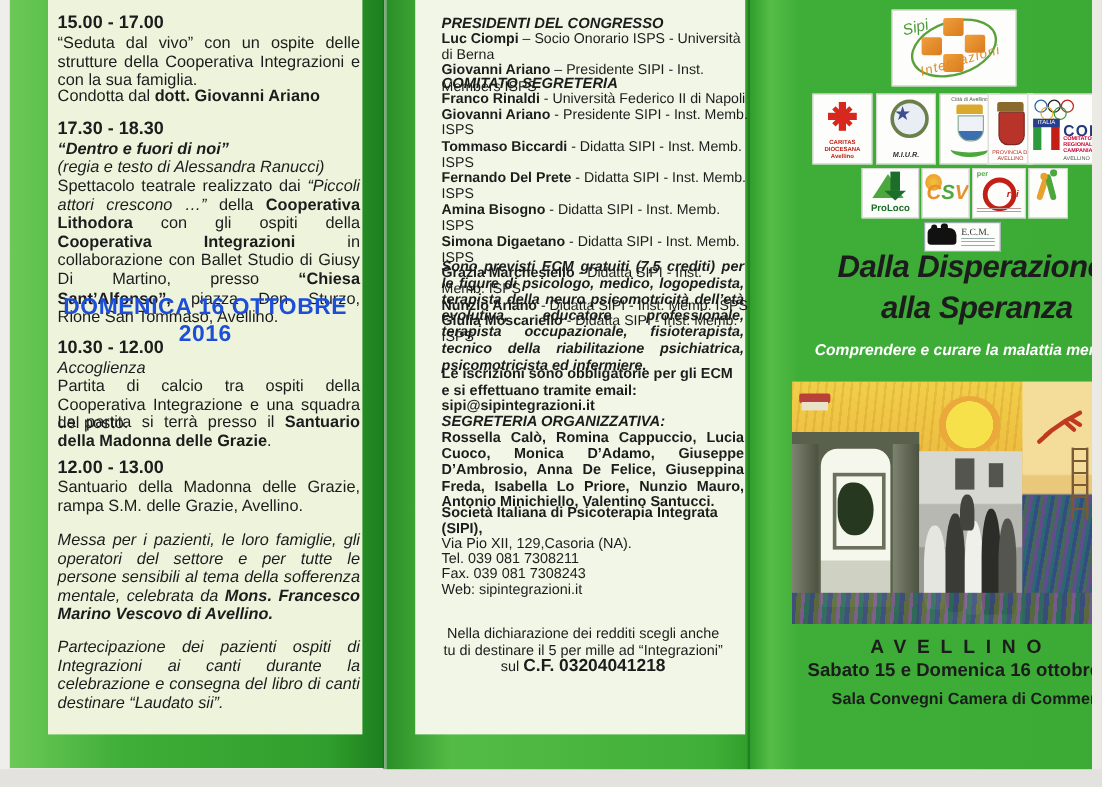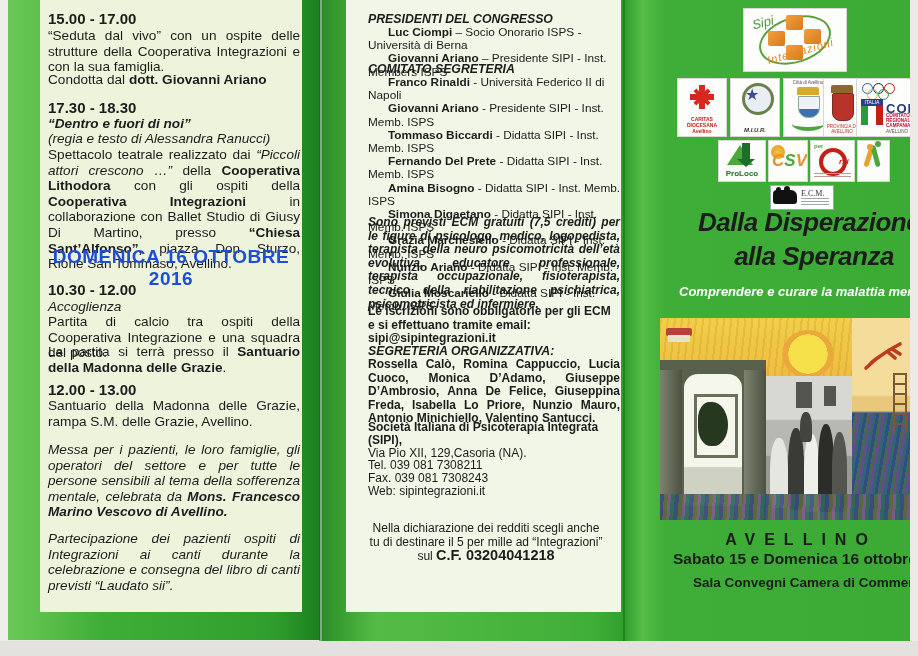--- a/index.html
+++ b/index.html
@@ -21,21 +21,21 @@
   .bottom-strip{position:absolute;left:0;top:641px;width:918px;height:15px;background:#e3e2de;}
   .fold{position:absolute;top:0;width:3px;height:642px;background:rgba(20,90,20,.45);}
   
   .abs{position:absolute;}
   .lp-h{font-weight:bold;font-size:15px;}
   .lp-p{font-size:13.6px;line-height:15.6px;text-align:justify;}
   .lp-i{font-style:italic;}
   .red-h{color:#1d4ed8;font-weight:bold;font-size:19px;letter-spacing:.5px;}
   .mp-h{font-weight:bold;font-style:italic;font-size:12.3px;}
   .mp-row{font-size:11.8px;line-height:13.2px;}
-  .mp-row b{font-weight:bold;margin-left:20px;}
+  .mp-row b{font-weight:bold;}
   .mp-p{font-size:12px;line-height:13.6px;text-align:justify;}
   .ctr{text-align:center;}
   
   .logo-box{position:absolute;background:#fdfdfb;border:1px solid #d8d8d2;overflow:hidden;}
   
   .sipi-ellipse{position:absolute;left:14px;top:8px;width:70px;height:42px;border:2px solid #5aa13c;border-radius:50%;transform:rotate(-18deg);}
   .cube{position:absolute;width:17px;height:15px;background:linear-gradient(135deg,#f0a03c,#d97a1e);border-radius:2px;}
   .sipi-w1{position:absolute;left:8px;top:6px;color:#4d9a3a;font-size:13px;font-style:italic;transform:rotate(-14deg);}
   .sipi-w2{position:absolute;left:22px;top:36px;color:#e08a28;font-size:11px;font-style:italic;transform:rotate(-16deg);letter-spacing:1px;}
   
@@ -145,21 +145,21 @@
       <div class="abs red-h ctr" style="left:0;right:0;top:246px;">DOMENICA 16 OTTOBRE 2016</div>
 
       <div class="abs lp-h" style="left:8px;top:281px;">10.30 - 12.00</div>
       <div class="abs lp-p lp-i" style="left:8px;top:299px;">Accoglienza</div>
       <div class="abs lp-p" style="left:8px;top:314px;width:252px;">Partita di calcio tra ospiti della Cooperativa Integrazione e una squadra del posto.</div>
       <div class="abs lp-p" style="left:8px;top:344px;width:252px;"><span>La partita si terrà presso il </span><b>Santuario della Madonna delle Grazie</b><span>.</span></div>
 
       <div class="abs lp-h" style="left:8px;top:381px;">12.00 - 13.00</div>
       <div class="abs lp-p" style="left:8px;top:398px;width:252px;">Santuario della Madonna delle Grazie, rampa S.M. delle Grazie, Avellino.</div>
       <div class="abs lp-p lp-i" style="left:8px;top:442px;width:252px;"><span>Messa per i pazienti, le loro famiglie, gli operatori del settore e per tutte le persone sensibili al tema della sofferenza mentale, celebrata da </span><b>Mons. Francesco Marino Vescovo di Avellino.</b></div>
-      <div class="abs lp-p lp-i" style="left:8px;top:531px;width:252px;">Partecipazione dei pazienti ospiti di Integrazioni ai canti durante la celebrazione e consegna del libro di canti previsti “Laudato sii”.</div>
+      <div class="abs lp-p lp-i" style="left:8px;top:531px;width:252px;">Partecipazione dei pazienti ospiti di Integrazioni ai canti durante la celebrazione e consegna del libro di canti destinare “Laudato sii”.</div>
     </div>
   </div>
   <div class="fold" style="left:319px;"></div>
 
   <div class="panel panel-mid">
     <div class="inner inner-mid">
 
       <div class="abs mp-h" style="left:22px;top:12px;">PRESIDENTI DEL CONGRESSO</div>
       <div class="abs" style="left:22px;top:26px;width:252px;">
         <div class="mp-row"><b>Luc Ciompi</b><span> – Socio Onorario ISPS - Università di Berna</span></div>

